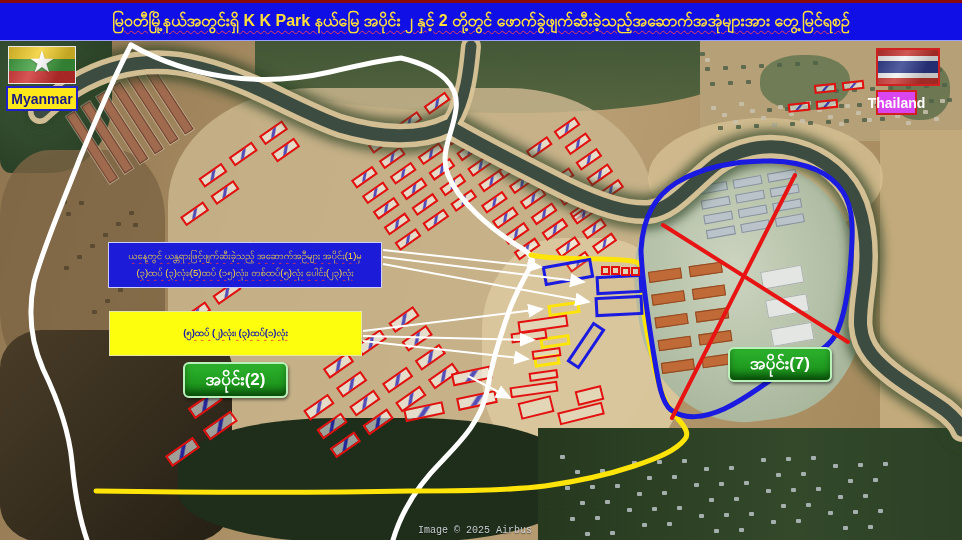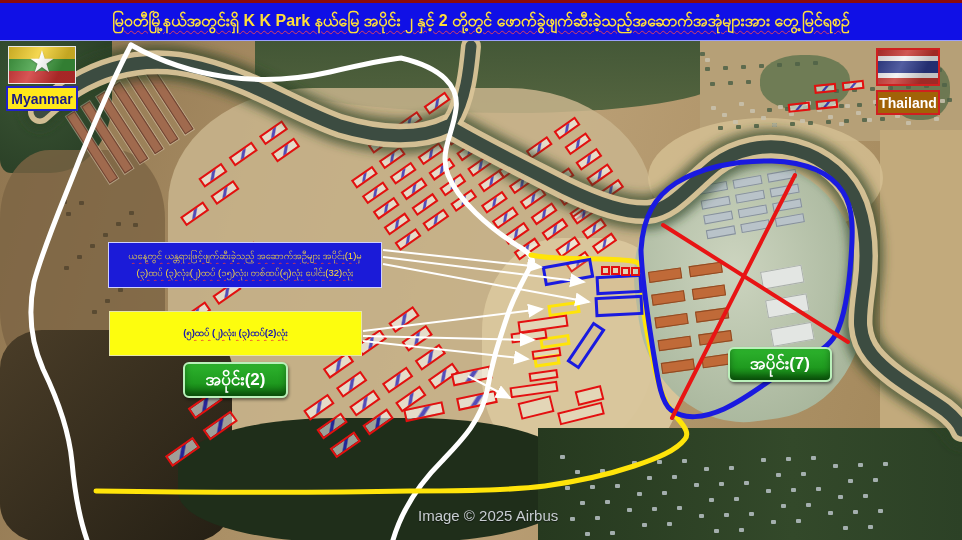--- a/index.html
+++ b/index.html
@@ -67,41 +67,41 @@
       justify-content:center;color:#fff;font-size:30px;text-shadow:0 1px 2px rgba(0,0,0,.35);}
   .flag-sheen{position:absolute;inset:0;
       background:linear-gradient(115deg,rgba(0,0,0,.18),rgba(255,255,255,.18) 40%,rgba(0,0,0,.2) 75%);}
   .flag-th{left:876px;top:48px;width:64px;height:38px;border:2px solid #d02020;}
   .flag-th .r{height:16.6%;background:#c6342f;}
   .flag-th .w{height:16.6%;background:#f2f2f2;}
   .flag-th .b{height:33.6%;background:#2d3a8c;}
   .flag-label{box-sizing:border-box;display:flex;align-items:center;justify-content:center;
       font-weight:bold;font-size:14px;}
   .lbl-mm{left:6px;top:86px;width:72px;height:25px;background:#ffe81a;border:2px solid #2222cc;color:#1a1a85;}
-  .lbl-th{left:876px;top:90px;width:64px;height:25px;background:#a16207;border:2px solid #d02020;color:#fff;}
+  .lbl-th{left:876px;top:90px;width:41px;height:25px;background:#d946ef;border:2px solid #d02020;color:#fff;}
   
   .callout{box-sizing:border-box;display:flex;flex-direction:column;align-items:center;
       justify-content:center;gap:3px;text-align:center;}
   .co-blue{left:108px;top:242px;width:274px;height:46px;background:var(--blue-box-bg);
       border:1px solid #cfd0ff;color:var(--blue-box-text);}
   .co-yellow{left:109px;top:311px;width:253px;height:45px;background:var(--yellow-box-bg);
       border:1px solid #e6e6a8;color:var(--yellow-box-text);font-weight:bold;}
   .co-line{font-size:9.5px;white-space:nowrap;overflow:hidden;max-width:98%;
       text-decoration:underline;text-decoration-style:wavy;text-decoration-color:rgba(235,55,55,.85);
       text-decoration-thickness:1px;text-underline-offset:3px;}
   
   .sec{box-sizing:border-box;display:flex;align-items:center;justify-content:center;
       background:linear-gradient(180deg,#2db32d,var(--label-bg) 60%,#0e6e0e);
       border:2px solid #baf0ba;border-radius:6px;color:var(--label-text);font-weight:bold;font-size:17px;
       box-shadow:inset 0 -4px 7px rgba(0,0,0,.35),1px 2px 3px rgba(0,0,0,.45);}
   .sec-3{left:183px;top:362px;width:105px;height:36px;}
   .sec-1{left:728px;top:347px;width:104px;height:35px;}
   .sec-2{left:543px;top:461px;width:88px;height:37px;}
   
-  .attr{left:418px;top:507px;color:#c8cdd2;font-size:15px;z-index:8;text-shadow:0 1px 1px rgba(0,0,0,.5);}
+  .attr{left:418px;top:525px;color:#c8cdd2;font-size:10px;z-index:8;text-shadow:0 1px 1px rgba(0,0,0,.5);font-family:Liberation Mono, monospace;}
 </style>
 </head>
 <body>
 
 <div id="stage">
 
   <div class="t t-base"></div>
   <div class="t t-forest-tl"></div>
   <div class="t t-left-scrub"></div>
   <div class="t t-dark-top"></div>
@@ -472,23 +472,23 @@
     <div class="w"></div>
     <div class="b"></div>
     <div class="w"></div>
     <div class="r"></div>
     <div class="flag-sheen"></div>
   </div>
   <div class="abs flag-label lbl-th ui">Thailand</div>
 
   <div class="abs callout co-blue ui">
     <div class="co-line">ယနေ့တွင် ယန္တရားဖြင့်ဖျက်ဆီးခဲ့သည့် အဆောက်အဦများ အပိုင်း(1)မှ</div>
-    <div class="co-line">(၃)ထပ် (၃)လုံး၊(၂)ထပ် (၁၅)လုံး၊ တစ်ထပ်(၅)လုံး ပေါင်း(32)လုံး</div>
+    <div class="co-line">(၃)ထပ် (၃)လုံး၊(5)ထပ် (၁၅)လုံး၊ တစ်ထပ်(၅)လုံး ပေါင်း(၂၃)လုံး</div>
   </div>
   <div class="abs callout co-yellow ui">
-    <div class="co-line">(၅)ထပ် (၂)လုံး၊ (၃)ထပ်(2)လုံး</div>
+    <div class="co-line">(၅)ထပ် (၂)လုံး၊ (၃)ထပ်(၁)လုံး</div>
   </div>
 
   <div class="abs sec sec-3 ui">အပိုင်း(2)</div>
   <div class="abs sec sec-1 ui">အပိုင်း(7)</div>
 
   <div class="abs attr">Image © 2025 Airbus</div>
 </div>
 
 </body></html>

